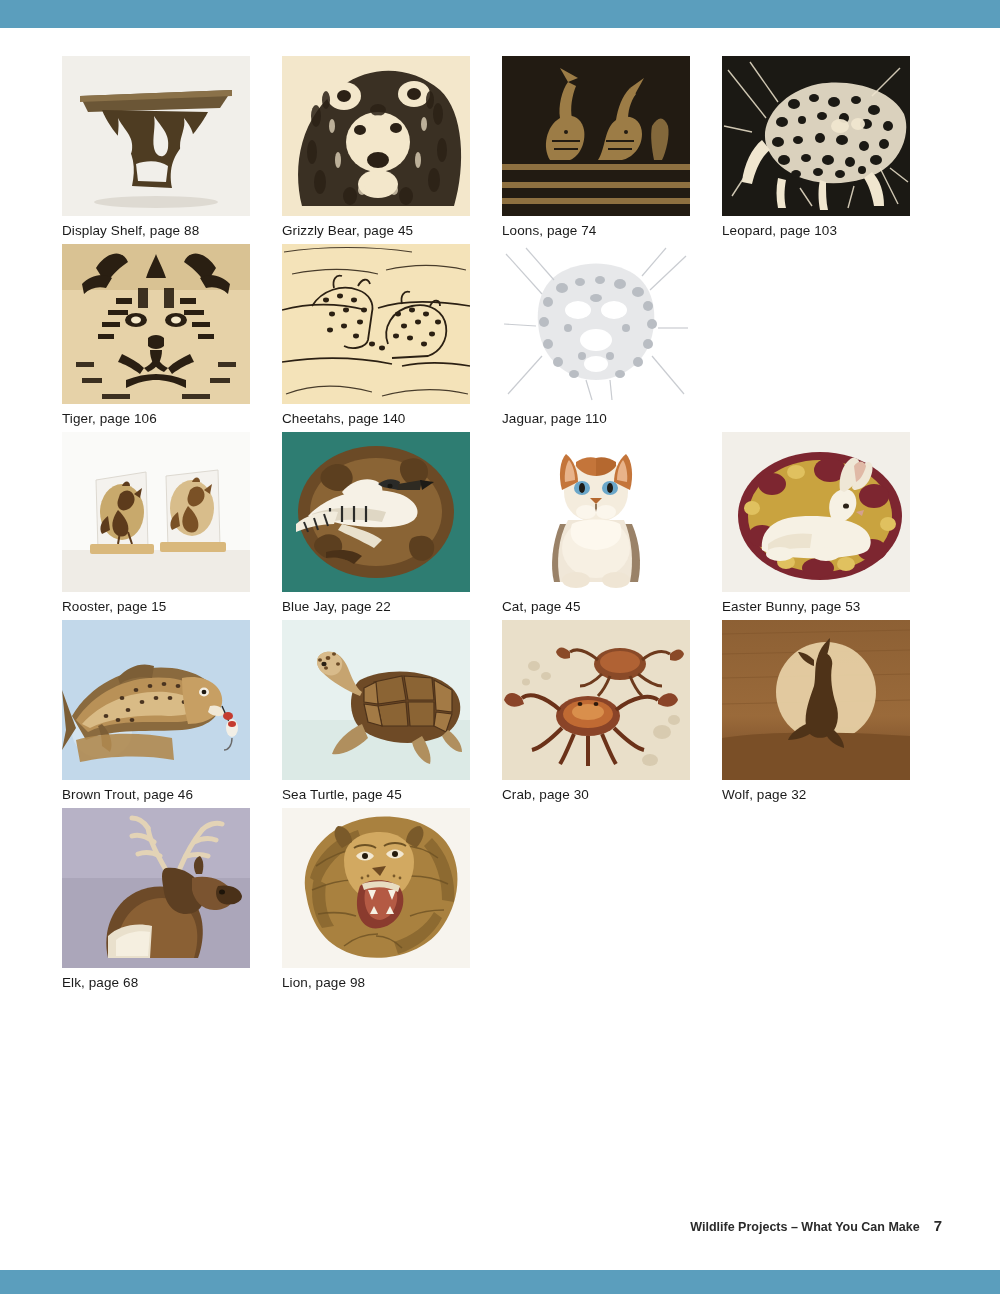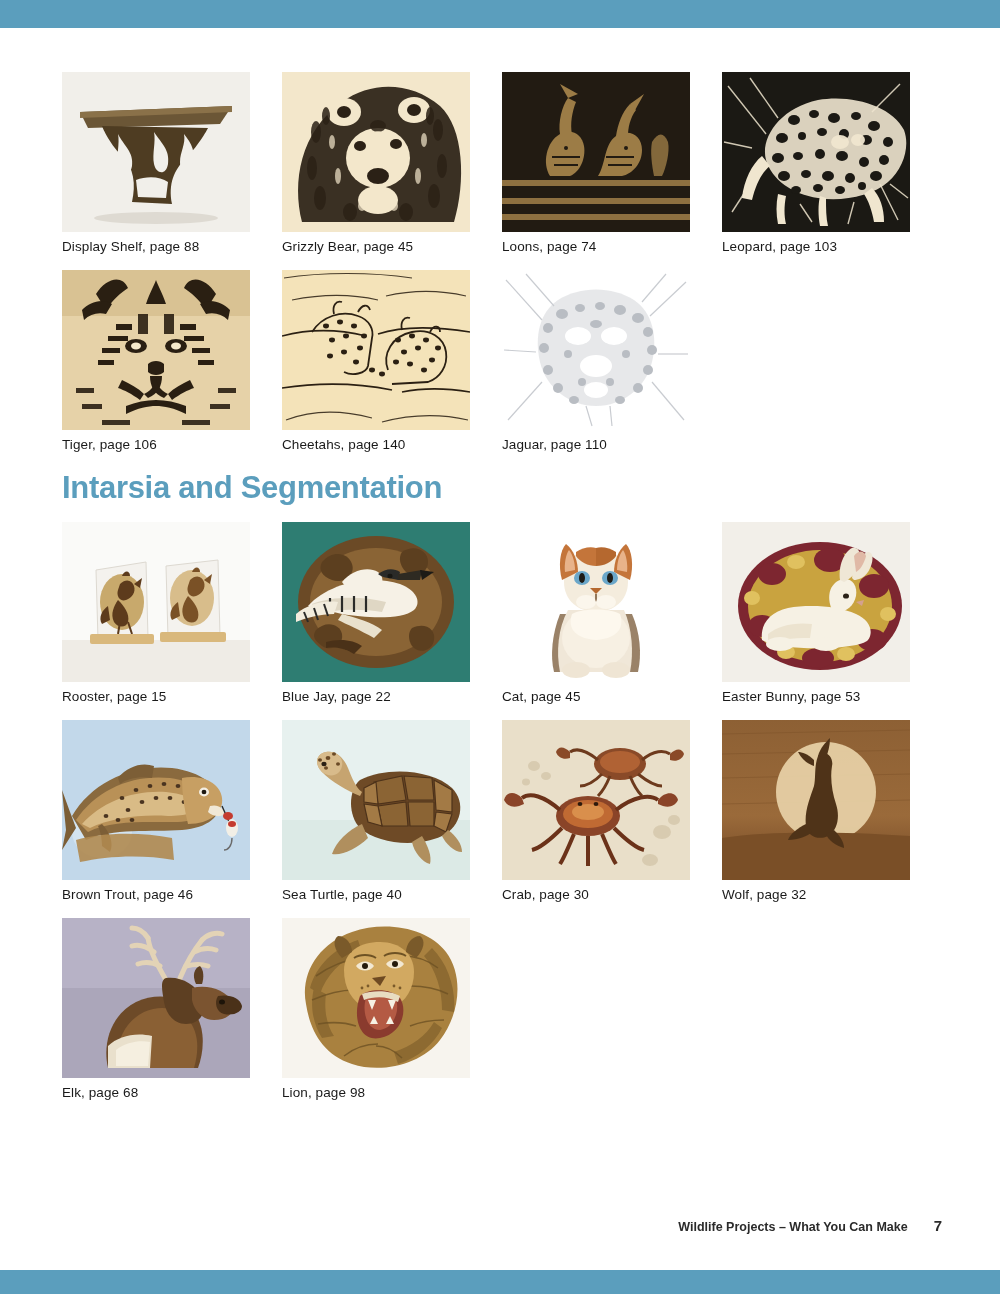--- a/index.html
+++ b/index.html
@@ -39,21 +39,20 @@
     left: 62px;
     top: 28px;
     width: 880px;
   }
 
   
   .row {
     display: flex;
     gap: 0px;
     margin-bottom: 6px;
-    margin-top: 16px;
   }
   .cell {
     width: 223px;
     margin-right: 0px;
   }
   .thumb {
     width: 188px;
     height: 160px;
     border: 0;
     overflow: hidden;
@@ -77,21 +76,21 @@
     letter-spacing: -0.3px;
   }
 
   
   .footer {
     position: absolute;
     right: 58px;
     bottom: 36px;
     display: flex;
     align-items: baseline;
-    gap: 26px;
+    gap: 14px;
   }
   .footer-text {
     font-size: 12.5px;
     font-weight: bold;
     color: #2b2b2b;
   }
   .footer-page {
     font-size: 15px;
     font-weight: bold;
     color: #2b2b2b;
@@ -465,21 +464,20 @@
                 <line x1="186" y1="84" x2="156" y2="84"></line>
             </g>
           </svg>
         </div>
         <div class="caption">Jaguar, page 110</div>
       </div>
 
       <div class="cell"></div>
     </div>
 
-    <div class="section-title">Intarsia and Segmentation</div>
 
     <div class="row">
 
       <div class="cell">
         <div class="thumb rooster-bg">
           <svg class="art" viewBox="0 0 188 160">
             <rect width="188" height="160" fill="#fafaf8"></rect>
             <rect y="118" width="188" height="42" fill="#efece6"></rect>
 
             <path d="M34 48 L84 40 L86 116 L36 118 Z" fill="#f4f2ee" stroke="#ddd9d1"></path>
@@ -705,21 +703,21 @@
               <ellipse cx="44" cy="48" rx="2" ry="1.7"></ellipse>
               <ellipse cx="56" cy="44" rx="2" ry="1.7"></ellipse>
             </g>
             <ellipse cx="42" cy="44" rx="2.6" ry="2.2" fill="#2a2014"></ellipse>
 
             <path d="M80 104 C66 110 54 122 50 134 C60 136 76 128 86 118 Z" fill="#b08f5e"></path>
             <path d="M140 116 C146 126 150 136 148 144 C140 142 132 132 130 122 Z" fill="#b08f5e"></path>
             <path d="M166 110 C174 116 180 124 180 132 C172 132 164 124 160 116 Z" fill="#b08f5e"></path>
           </svg>
         </div>
-        <div class="caption">Sea Turtle, page 40</div>
+        <div class="caption">Sea Turtle, page 45</div>
       </div>
 
       <div class="cell">
         <div class="thumb crab-bg">
           <svg class="art" viewBox="0 0 188 160">
             <rect width="188" height="160" fill="#e9dfc9"></rect>
             <g fill="#d8cbb0">
               <ellipse cx="32" cy="46" rx="6" ry="5"></ellipse>
               <ellipse cx="44" cy="56" rx="5" ry="4"></ellipse>
               <ellipse cx="24" cy="62" rx="4" ry="3.4"></ellipse>

